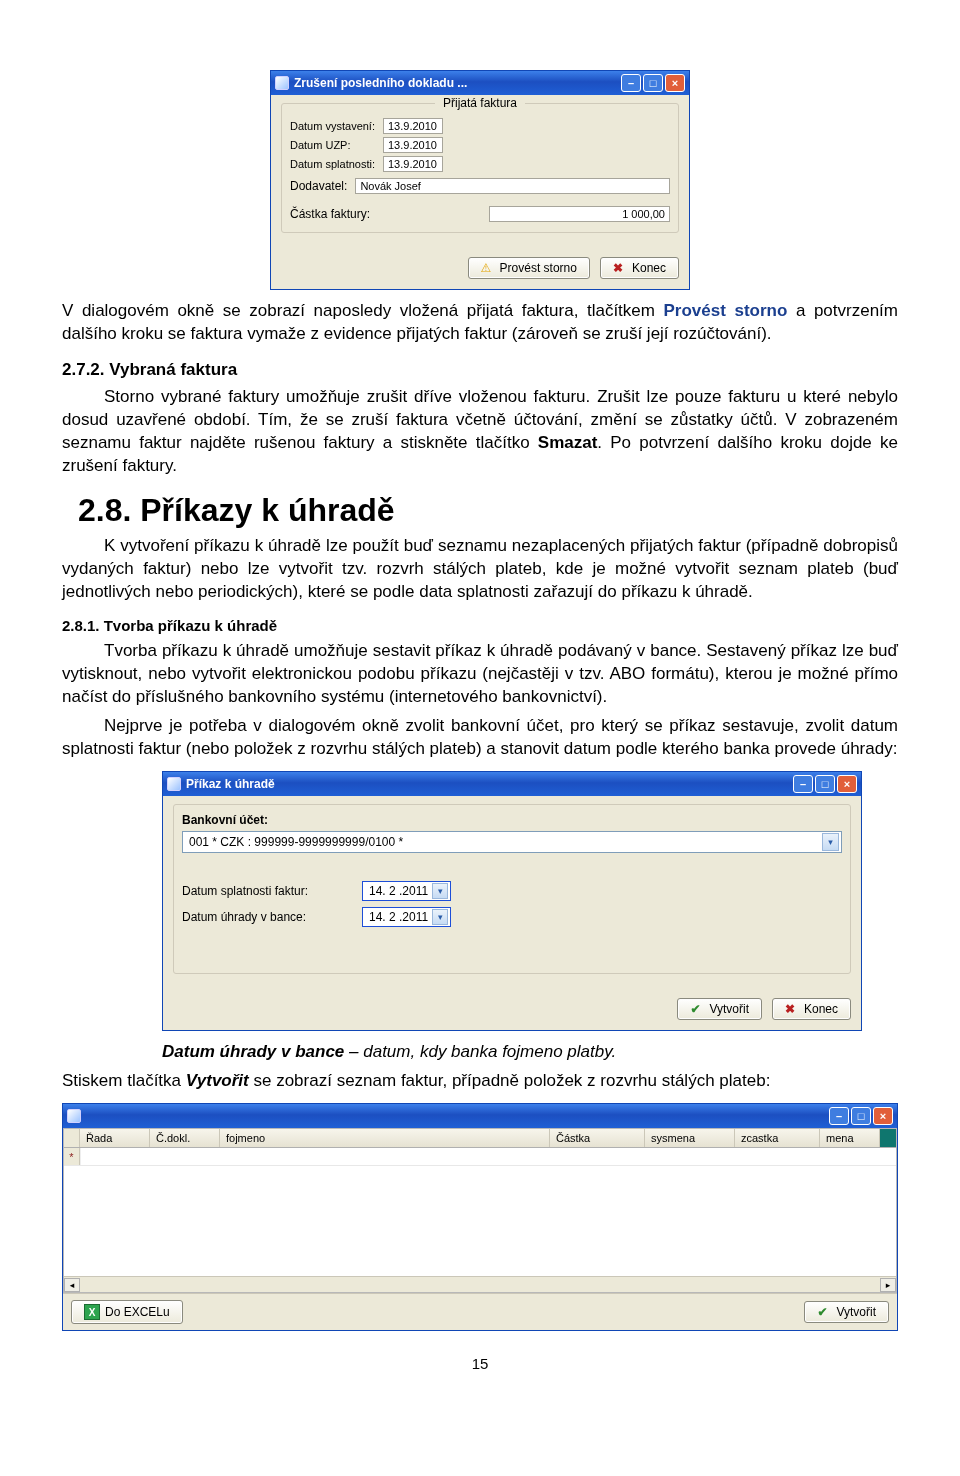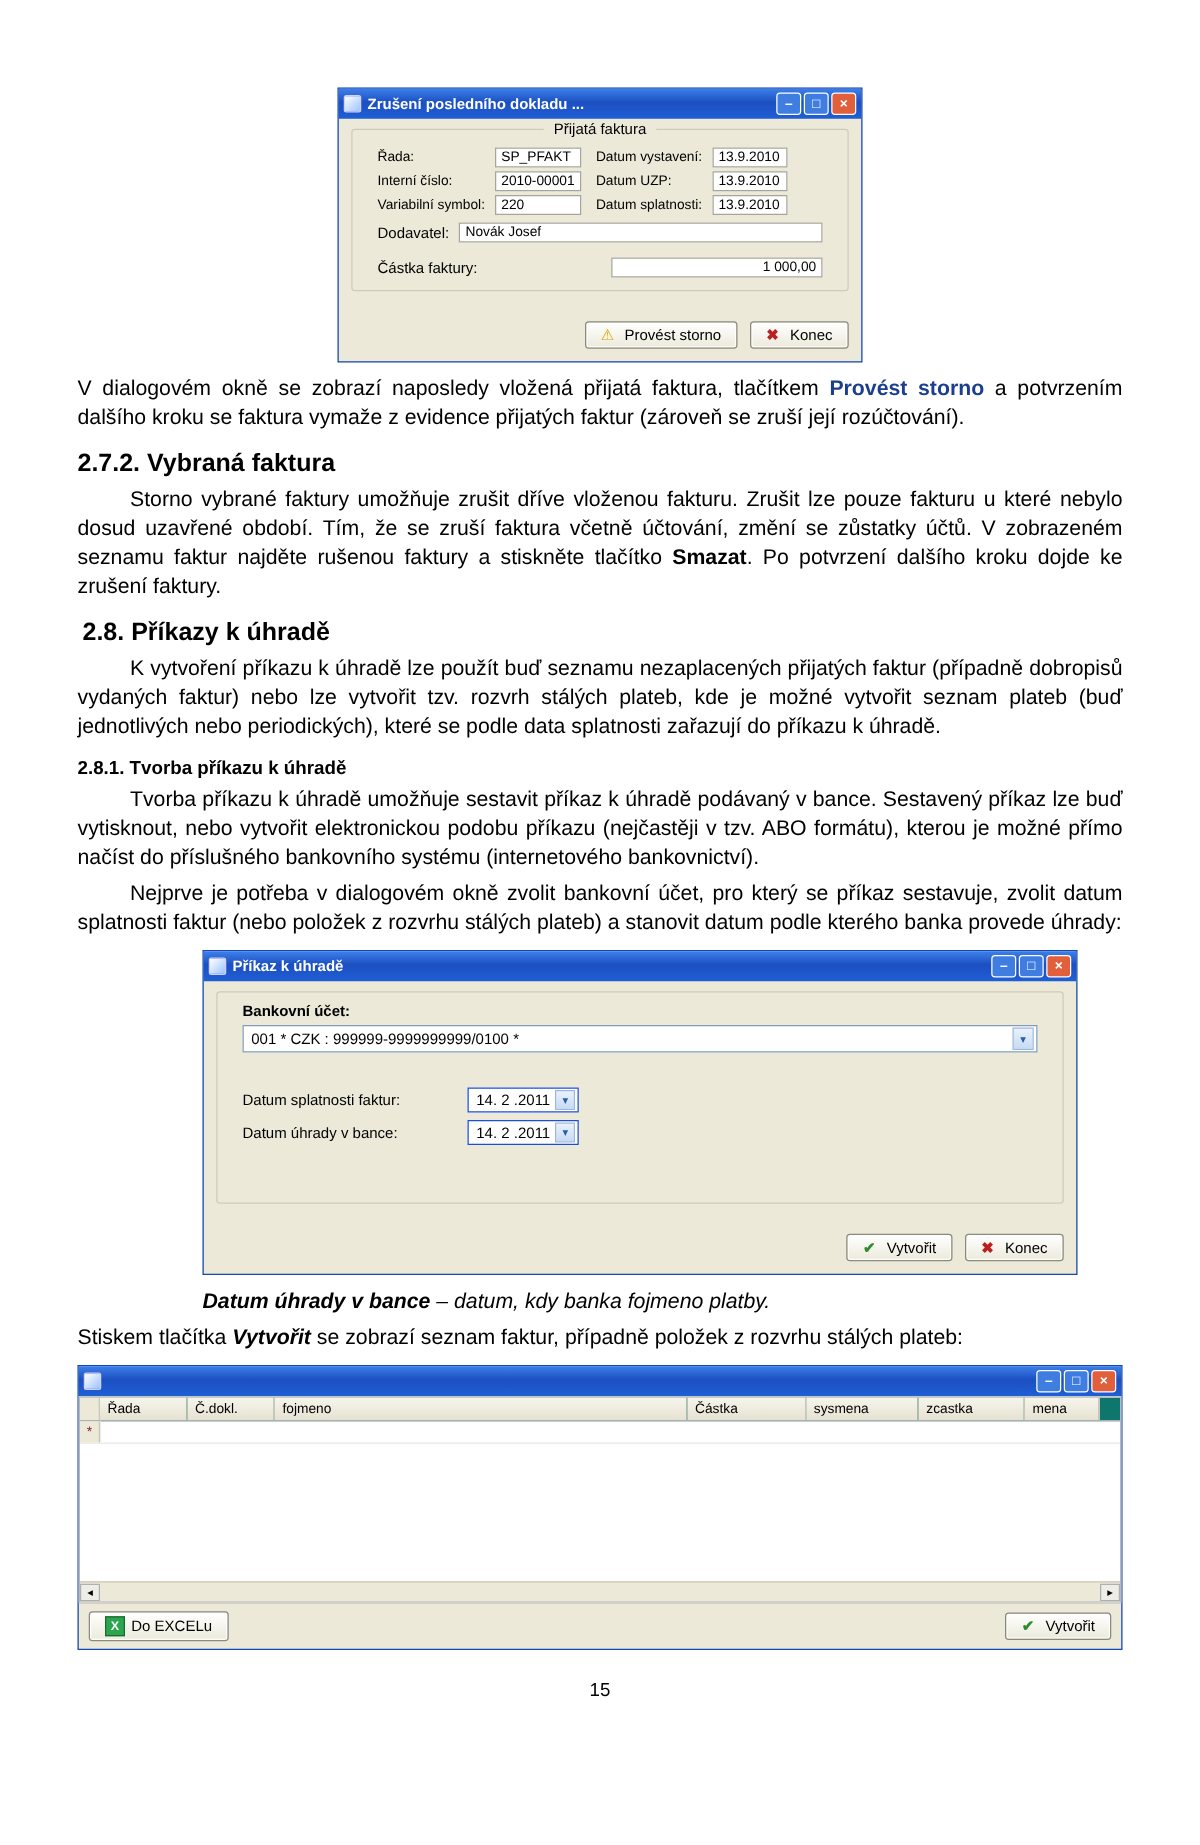--- a/index.html
+++ b/index.html
@@ -12,22 +12,22 @@
     background: #fff;
     width: 960px;
   }
   .page { padding: 60px 62px 30px 62px; }
 
   
   .body-text { line-height: 1.35; text-align: justify; margin: 6px 0; }
   .body-text .accent { color: #1b3f8f; }
   .body-text .bold { font-weight: bold; }
   .indent { text-indent: 42px; }
-  .h3 { font-weight: bold; font-size: 20px; margin: 14px 0 2px; }
-  .h2 { font-weight: bold; font-size: 20px; margin: 14px 4px 4px; }
+  .h3 { font-weight: bold; font-size: 17px; margin: 14px 0 2px; }
+  .h2 { font-weight: bold; font-size: 32px; margin: 14px 16px 4px; }
   .note { font-style: italic; }
   .pagenum { text-align: center; font-size: 15px; margin-top: 24px; }
 
   
   .window {
     border: 1px solid #1046b5;
     background: #ece9d8;
     font-family: Tahoma, sans-serif;
     font-size: 12px;
     color: #000;
@@ -73,21 +73,21 @@
     width:16px;height:16px;background:#2da44e;color:#fff;
     display:inline-flex;align-items:center;justify-content:center;
     font-size:10px;font-weight:bold;border:1px solid #1a6b31;
   }
   .ico-excel::before { content:"X"; }
 
   
   .dlg1 { width: 420px; }
   .fieldset {
     border:1px solid #cfcaba; border-radius:3px;
-    padding: 8px 20px 10px; margin-bottom: 8px; background:#ece9d8;
+    padding: 8px 8px 10px; margin-bottom: 8px; background:#ece9d8;
   }
   .fieldset .legend {
     text-align:center; margin:-16px auto 8px; background:#ece9d8;
     display:table; padding:0 8px; font-size:12px;
   }
   .grid2 { display:flex; gap:12px; font-size:11px; }
   .col { display:grid; grid-template-columns:auto auto; column-gap:8px; row-gap:3px; align-items:center; }
   .lbl { color:#000; white-space:nowrap; }
   .val {
     border:1px solid #a7a59b; background:#fff; padding:1px 4px; min-width:60px; height:16px;
@@ -168,28 +168,20 @@
       <span class="winbtns">
         <span class="winbtn min">–</span>
         <span class="winbtn max">□</span>
         <span class="winbtn close">×</span>
       </span>
     </div>
     <div class="winbody">
       <div class="fieldset">
         <div class="legend">Přijatá faktura</div>
         <div class="grid2">
-          <div class="col">
-            <span class="lbl">Řada:</span>
-            <span class="val">SP_PFAKT</span>
-            <span class="lbl">Interní číslo:</span>
-            <span class="val">2010-00001</span>
-            <span class="lbl">Variabilní symbol:</span>
-            <span class="val">220</span>
-          </div>
           <div class="col">
             <span class="lbl">Datum vystavení:</span>
             <span class="val">13.9.2010</span>
             <span class="lbl">Datum UZP:</span>
             <span class="val">13.9.2010</span>
             <span class="lbl">Datum splatnosti:</span>
             <span class="val">13.9.2010</span>
           </div>
         </div>
         <div class="rowgap"></div>

